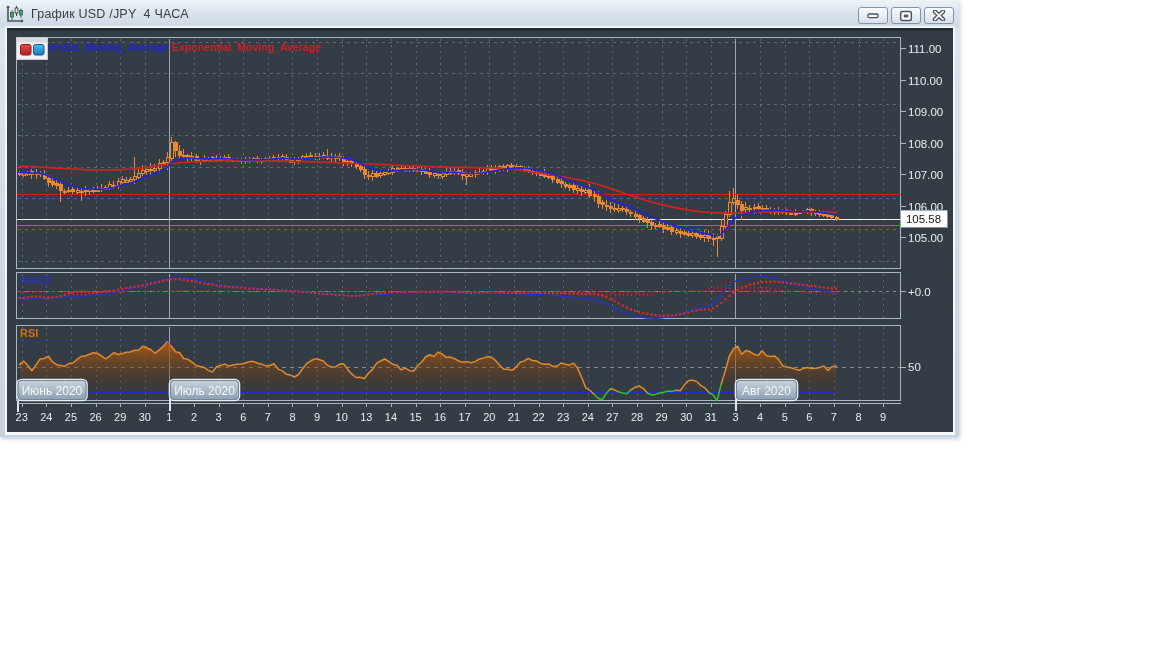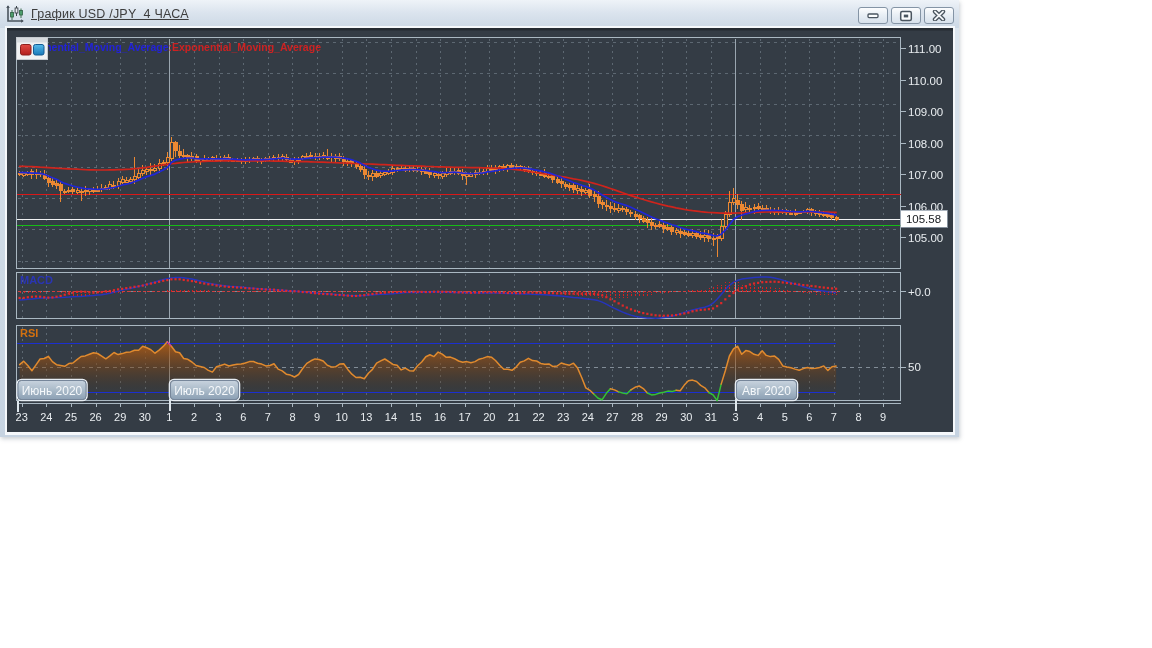--- a/index.html
+++ b/index.html
@@ -7,21 +7,21 @@
               font-family:"Liberation Sans", "DejaVu Sans", sans-serif; }
   .page { position:relative; width:1152px; height:648px; background:#ffffff; }
   .window { position:absolute; left:0; top:0; width:959px; height:437px;
             background:linear-gradient(180deg,#dde6ef 0%,#cdd9e5 60%,#c6d3e1 100%);
             box-shadow:1px 2px 4px rgba(110,120,135,0.35); }
   .titlebar { position:absolute; left:0; top:0; width:959px; height:28px;
               background:linear-gradient(180deg,#eef3f8 0%,#dbe4ee 45%,#ccd8e5 100%);
               display:flex; align-items:center; }
   .title-icon { margin-left:4px; width:22px; height:20px; flex:0 0 auto; }
   .title-text { margin-left:5px; font-size:12.5px; color:#3d3d3d; letter-spacing:0.2px;
-                white-space:pre;text-decoration:underline; }
+                white-space:pre; }
   .win-buttons { position:absolute; right:5px; top:7px; display:flex; gap:3px; }
   .win-btn { width:30px; height:17px; border:1px solid #8494a5; border-radius:3px;
              background:linear-gradient(180deg,#fcfdfe 0%,#e9eff5 45%,#d7e1ec 100%);
              padding:0; display:flex; align-items:center; justify-content:center; cursor:default; }
   .frame-inner { position:absolute; left:5px; top:26px; width:950px; height:409px;
                  background:#f5f8fb; }
   .client { position:absolute; left:7px; top:28px; width:946px; height:404px;
             background:#343c45; }
   svg text { font-family:"Liberation Sans", "DejaVu Sans", sans-serif; }
 </style>

